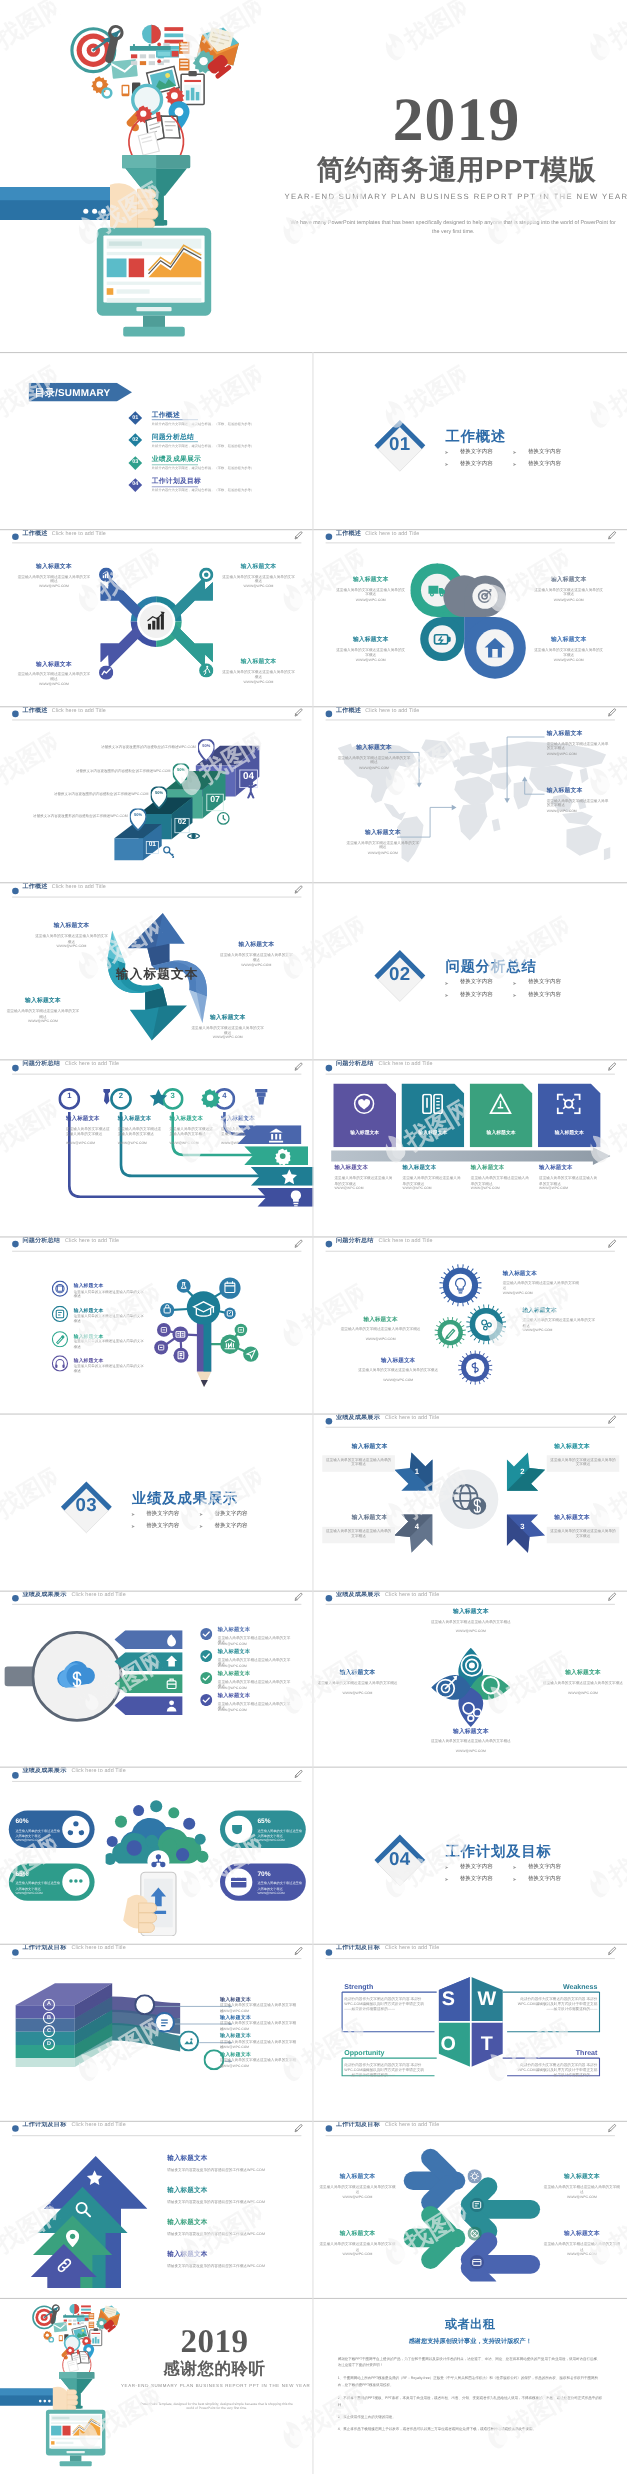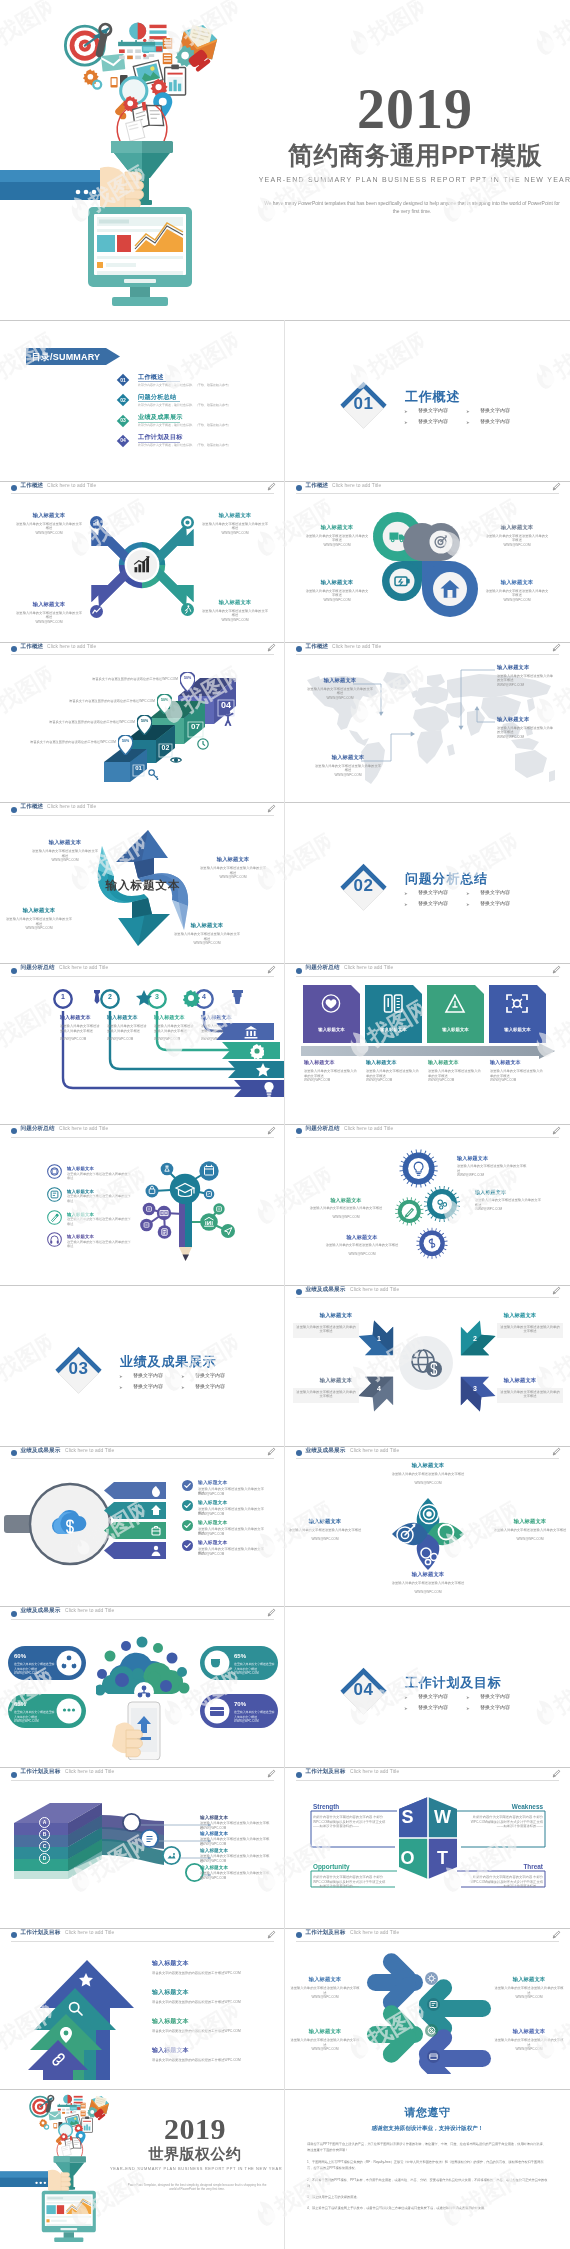--- a/index.html
+++ b/index.html
@@ -1807,26 +1807,26 @@
   <rect x="106" y="263" width="30" height="4" fill="#e9f3f2"></rect>
   <rect x="97" y="271" width="86" height="4" fill="#e9f3f2"></rect>
   <rect x="124" y="279" width="32" height="4" rx="1" fill="#e9f3f2"></rect>
   <rect x="130" y="287" width="20" height="11" fill="#4f9e98"></rect>
   <rect x="112" y="297" width="56" height="9" rx="2" fill="#5fb3ad"></rect>
  </g>
 </svg>
 </div>
 </div>
 <div class="abs nw" style="left:120px;top:24px;width:150px;text-align:center;font-family:'Liberation Serif',serif;font-size:30px;font-weight:700;color:#585858;letter-spacing:.5px;line-height:32px;">2019</div>
-<div class="abs nw" style="left:120px;top:56px;width:150px;text-align:center;font-size:15px;font-weight:700;color:#5d5d5d;letter-spacing:.5px;line-height:18px;">世界版权公约</div>
+<div class="abs nw" style="left:120px;top:56px;width:150px;text-align:center;font-size:15px;font-weight:700;color:#5d5d5d;letter-spacing:.5px;line-height:18px;">感谢您的聆听</div>
 <div class="abs nw" style="left:110px;top:77px;width:170px;text-align:center;font-size:4px;color:#8b8b8b;letter-spacing:.6px;">YEAR-END SUMMARY PLAN BUSINESS REPORT PPT IN THE NEW YEAR</div>
 <div class="abs" style="left:124px;top:94px;width:146px;text-align:center;font-size:3px;line-height:4.6px;color:#a0a0a0;">PowerPoint Template, designed for the best simplicity, designed simple because that is shopping this the world of PowerPoint for the very first time.</div>
     </div>
 <div class="slide" style="left:285px;top:2088.8px;width:285px;height:162px;">
-      <div class="abs nw" style="left:0px;top:16px;width:285px;text-align:center;font-size:11px;font-weight:700;color:#2f6fa8;letter-spacing:.5px;">请您遵守</div>
+      <div class="abs nw" style="left:0px;top:16px;width:285px;text-align:center;font-size:11px;font-weight:700;color:#2f6fa8;letter-spacing:.5px;">或者出租</div>
 <div class="abs nw" style="left:0px;top:36px;width:285px;text-align:center;font-size:5.6px;font-weight:700;color:#2f6fa8;">感谢您支持原创设计事业，支持设计版权产！</div>
 <div class="td" style="left:22px;top:52px;width:242px;font-size:3.2px;line-height:6.5px;color:#7b7b7b;">感谢您下载PPT千图网平台上提供的产品，为了您和千图网以及原设计作者的利益，请您遵守、申请、同意、您在将本网站提供的产品用于商业用途，使用时请自行选择、请注意遵守下面的付费声明！</div>
 <div class="td" style="left:22px;top:70px;width:242px;font-size:3.2px;line-height:6.5px;color:#7b7b7b;">1、千图网网站上所有PPT模板是免费的（RF：Royalty-free）正版受《中华人民共和国著作权法》和《世界版权公约》的保护，作品的所有权、版权和著作权归千图网所有，您下载的是PPT模板使用授权。</div>
 <div class="td" style="left:22px;top:88px;width:242px;font-size:3.2px;line-height:6.5px;color:#7b7b7b;">2、不得将千图网的PPT模板、PPT素材，本身用于商业用途，或者出租、出售、分销、变更或者作为礼品给他人使用，不得将模板的、出售、或让您在公司正式作品中的权利。</div>
 <div class="td" style="left:22px;top:105px;width:242px;font-size:3.2px;line-height:6.5px;color:#7b7b7b;">3、禁止使用作品上有的关键的用途。</div>
 <div class="td" style="left:22px;top:116px;width:242px;font-size:3.2px;line-height:6.5px;color:#7b7b7b;">4、禁止将作品下载链接在网上予以发布，或者作品可以以第三方单位或者或同意免费下载，或通过种种电话或搜索系统中使用。</div>
     </div>
 <div class="sep" style="top:320.0px;"></div>
 <div class="sep" style="top:480.8px;"></div>
 <div class="sep" style="top:641.6px;"></div>

